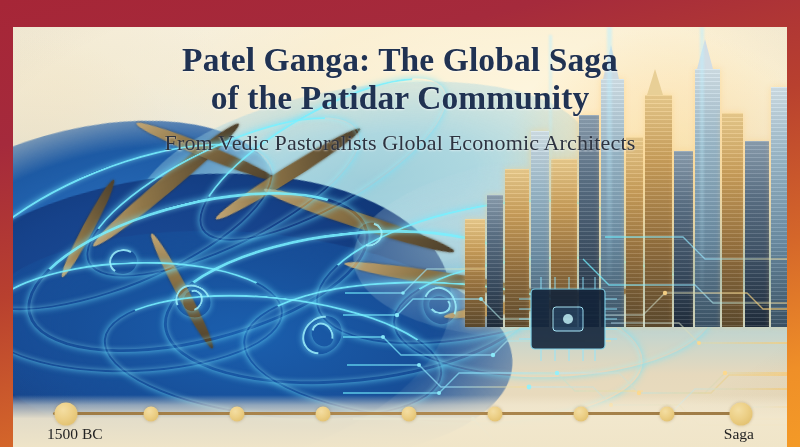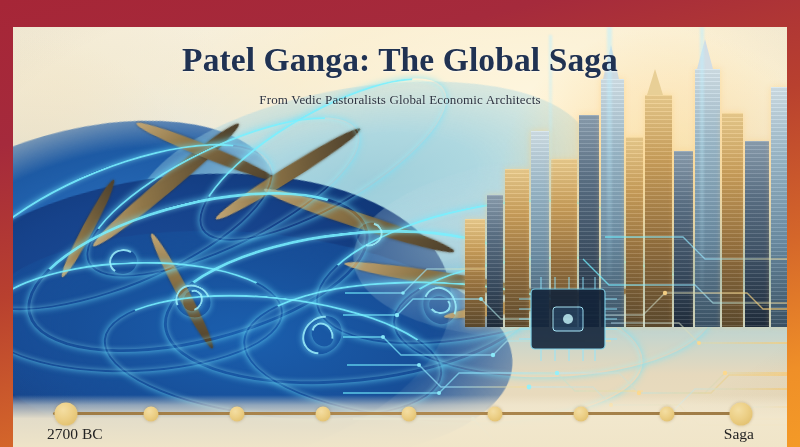--- a/index.html
+++ b/index.html
@@ -202,21 +202,21 @@
     font-size:33.5px;
     line-height:1.13;
     color:#203252;
     letter-spacing:.1px;
     text-shadow:0 1px 2px rgba(255,255,255,.6);
     padding:0 40px;
   }
   #subtitle {
     margin-top:13px;
     font-family:"Liberation Serif", serif;
-    font-size:13px;
+    font-size:22px;
     color:#2d3340;
     letter-spacing:.15px;
     text-shadow:0 1px 2px rgba(255,255,255,.55);
   }
 
   
   #timeline {
     position:absolute;
     left:0; right:0; bottom:0;
     height:56px;
@@ -400,35 +400,36 @@
           </g>
         </g>
       </svg>
     </div>
 
     <div id="vignette"></div>
 
     <div id="titleblock">
       <div id="title">
         <div>Patel Ganga: The Global Saga</div>
+        <div>of the Patidar Community</div>
       </div>
       <div id="subtitle">From Vedic Pastoralists Global Economic Architects</div>
     </div>
 
     <div id="timeline">
       <div id="tl-track"></div>
       <div id="tl-dots">
           <div class="tl-dot lg" style="left: 52.51px; top: 18.5px;"></div>
           <div class="tl-dot sm" style="left: 137.995px; top: 18.5px;"></div>
           <div class="tl-dot sm" style="left: 224.175px; top: 18.5px;"></div>
           <div class="tl-dot sm" style="left: 310.355px; top: 18.5px;"></div>
           <div class="tl-dot sm" style="left: 395.84px; top: 18.5px;"></div>
           <div class="tl-dot sm" style="left: 482.02px; top: 18.5px;"></div>
           <div class="tl-dot sm" style="left: 568.2px; top: 18.5px;"></div>
           <div class="tl-dot sm" style="left: 653.685px; top: 18.5px;"></div>
           <div class="tl-dot lg" style="left: 728.05px; top: 18.5px;"></div>
         </div>
-      <div class="tl-label" id="tl-start">2700 BC</div>
+      <div class="tl-label" id="tl-start">1500 BC</div>
       <div class="tl-label" id="tl-end">Saga</div>
     </div>
 
   </div>
 </div>
 
 </body></html>

